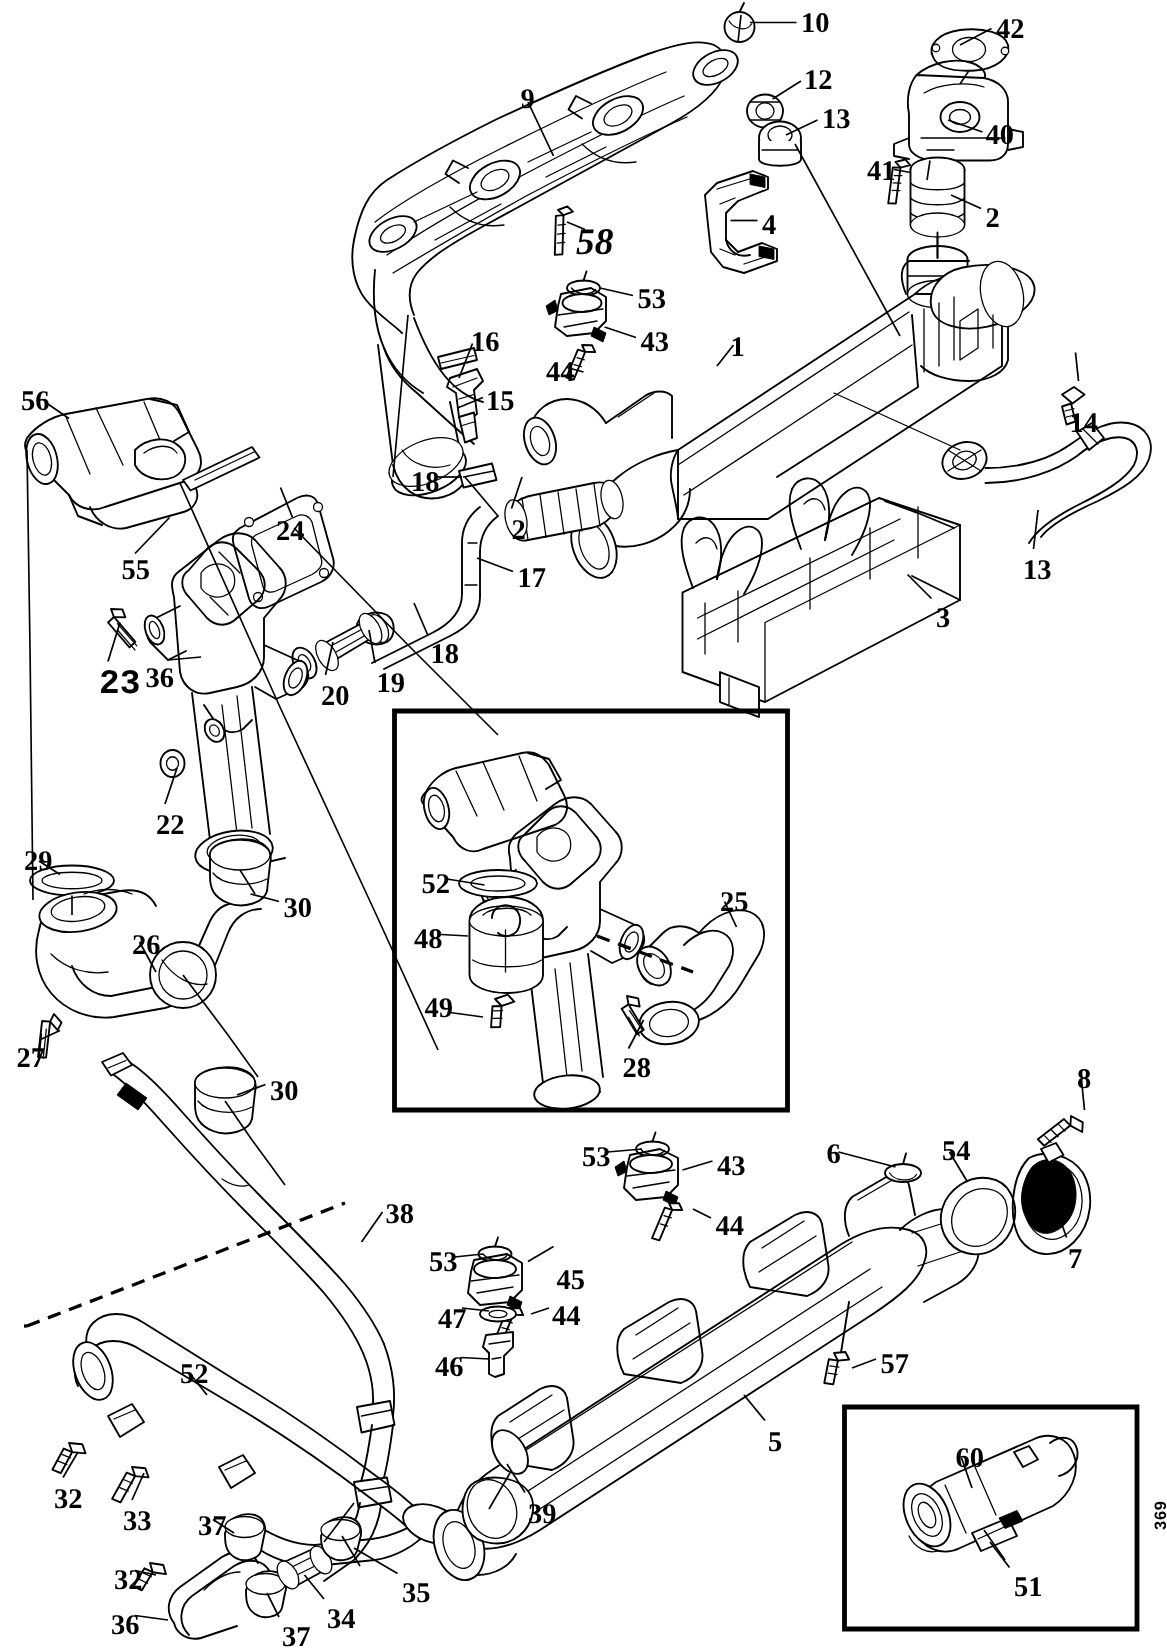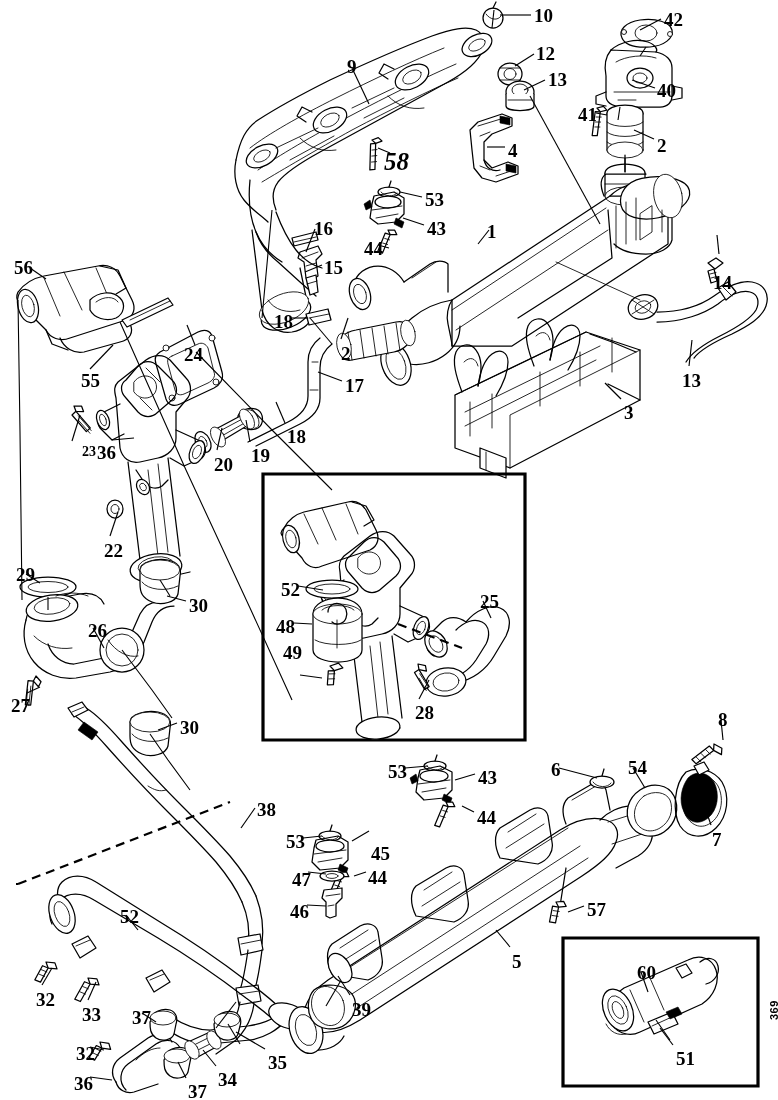--- a/index.html
+++ b/index.html
@@ -845,31 +845,31 @@
       <div class="callout" style="left: 364px; top: 239px; font-size: 19px;">44</div>
       <div class="callout" style="left: 184px; top: 315px; font-size: 19px; margin-top: 30px;">24</div>
       <div class="callout" style="left: 274px; top: 312px; font-size: 19px;">18</div>
       <div class="callout" style="left: 341px; top: 344px; font-size: 19px;">2</div>
       <div class="callout" style="left: 682px; top: 371px; font-size: 19px;">13</div>
       <div class="callout" style="left: 624px; top: 403px; font-size: 19px;">3</div>
       <div class="callout" style="left: 345px; top: 376px; font-size: 19px;">17</div>
       <div class="callout" style="left: 81px; top: 371px; font-size: 19px;">55</div>
       <div class="callout" style="left: 287px; top: 427px; font-size: 19px;">18</div>
       <div class="callout" style="left: 251px; top: 446px; font-size: 19px;">19</div>
-      <div class="callout" style="left: 82px; top: 445px; font-size: 14px;">23</div>
+      <div class="callout" style="left: 66px; top: 445px; font-size: 23px; font-family: Liberation Mono, monospace;">23</div>
       <div class="callout" style="left: 97px; top: 443px; font-size: 19px;">36</div>
       <div class="callout" style="left: 214px; top: 455px; font-size: 19px;">20</div>
       <div class="callout" style="left: 104px; top: 541px; font-size: 19px;">22</div>
       <div class="callout" style="left: 281px; top: 580px; font-size: 19px;">52</div>
       <div class="callout" style="left: 480px; top: 592px; font-size: 19px;">25</div>
       <div class="callout" style="left: 16px; top: 565px; font-size: 19px;">29</div>
       <div class="callout" style="left: 189px; top: 596px; font-size: 19px;">30</div>
       <div class="callout" style="left: 276px; top: 617px; font-size: 19px;">48</div>
       <div class="callout" style="left: 88px; top: 621px; font-size: 19px;">26</div>
-      <div class="callout" style="left: 283px; top: 643px; font-size: 19px; text-align: center;">49</div>
+      <div class="callout" style="left: 283px; top: 663px; font-size: 19px; text-align: center;">49</div>
       <div class="callout" style="left: 11px; top: 696px; font-size: 19px;">27</div>
       <div class="callout" style="left: 415px; top: 703px; font-size: 19px;">28</div>
       <div class="callout" style="left: 180px; top: 718px; font-size: 19px;">30</div>
       <div class="callout" style="left: 718px; top: 710px; font-size: 19px;">8</div>
       <div class="callout" style="left: 388px; top: 762px; font-size: 19px;">53</div>
       <div class="callout" style="left: 478px; top: 768px; font-size: 19px;">43</div>
       <div class="callout" style="left: 551px; top: 760px; font-size: 19px;">6</div>
       <div class="callout" style="left: 628px; top: 758px; font-size: 19px;">54</div>
       <div class="callout" style="left: 257px; top: 800px; font-size: 19px;">38</div>
       <div class="callout" style="left: 477px; top: 808px; font-size: 19px;">44</div>

